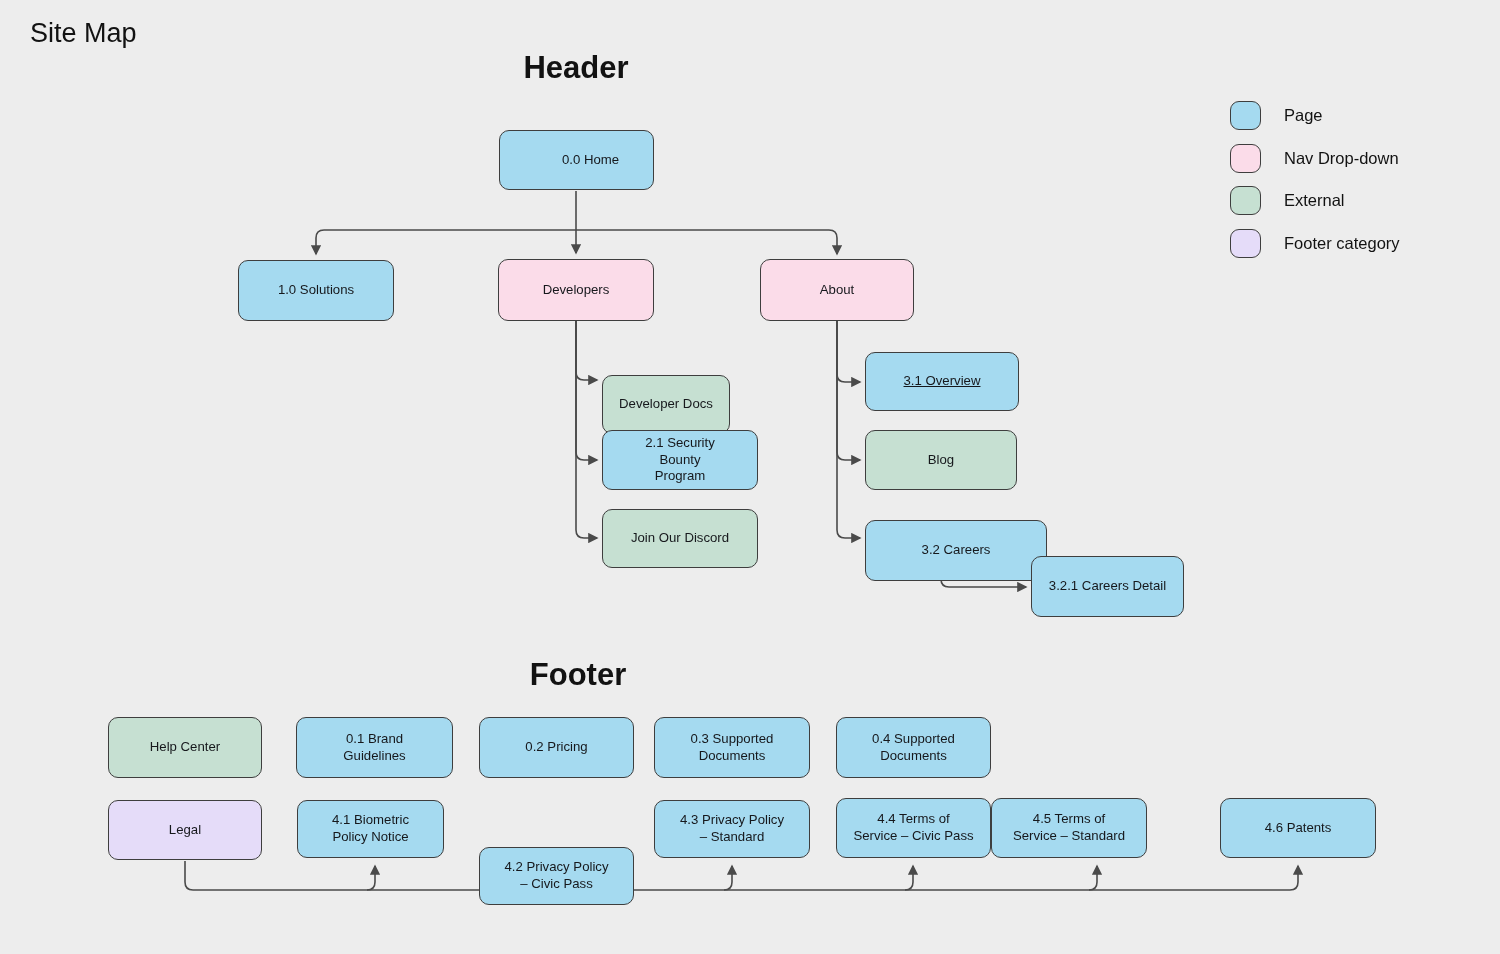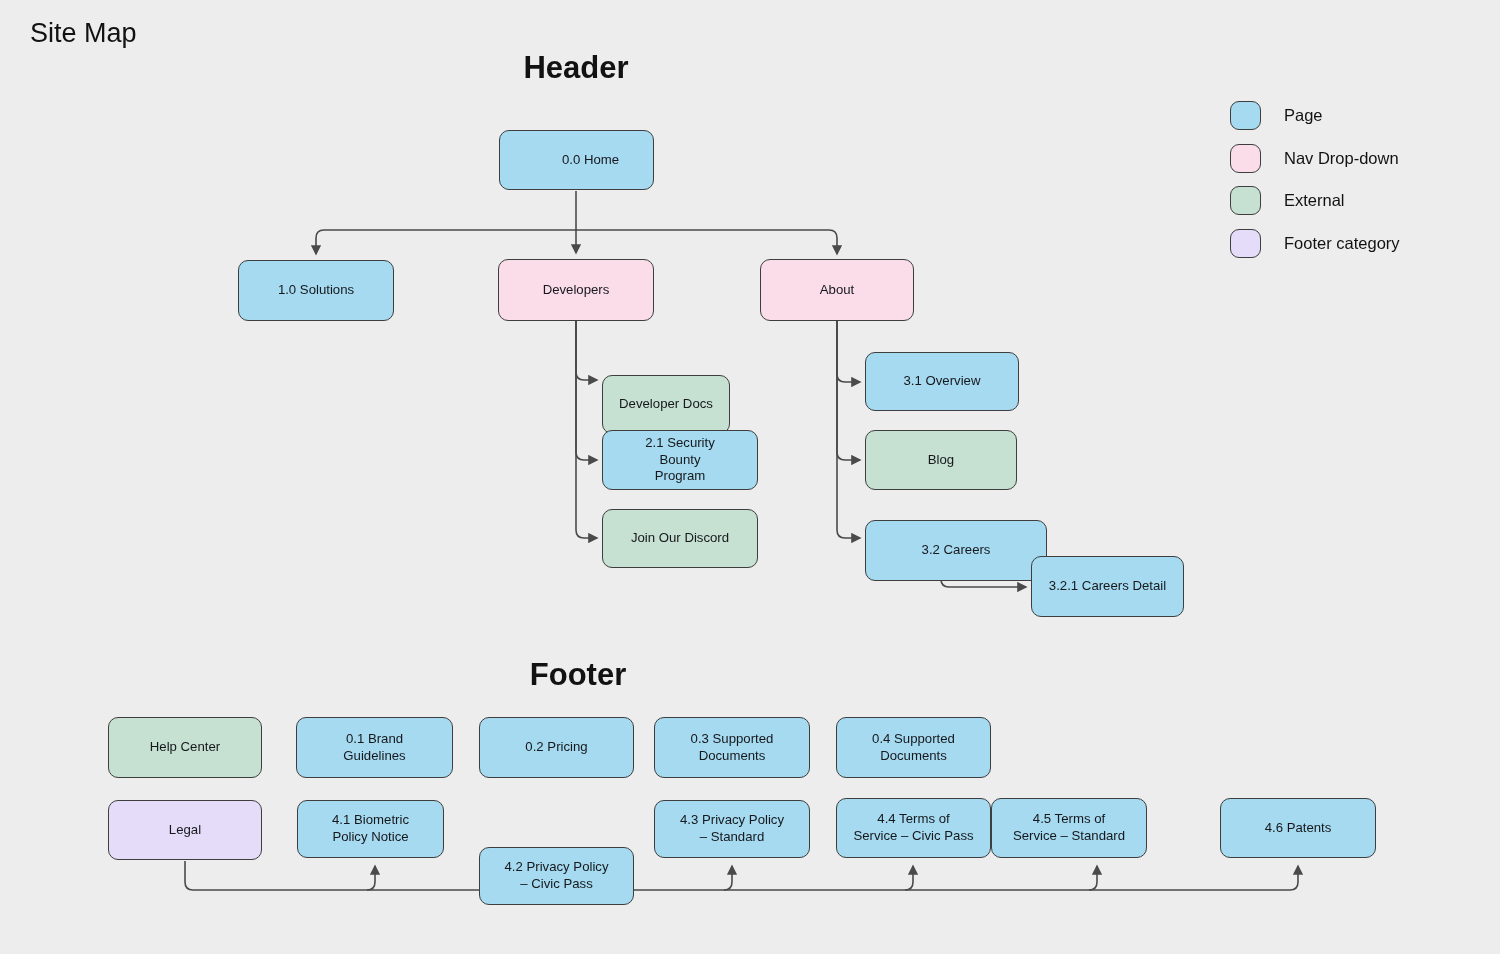--- a/index.html
+++ b/index.html
@@ -112,21 +112,21 @@
 
   <div class="node page" style="left:499px;top:130px;width:155px;height:60px;padding-left:36px;">0.0 Home</div>
   <div class="node page" style="left:238px;top:260px;width:156px;height:61px;">1.0 Solutions</div>
   <div class="node nav" style="left:498px;top:259px;width:156px;height:62px;">Developers</div>
   <div class="node nav" style="left:760px;top:259px;width:154px;height:62px;">About</div>
   <div class="node external" style="left:602px;top:351px;width:128px;height:59px;margin-top:24px;">Developer Docs</div>
   <div class="node page" style="left:602px;top:430px;width:156px;height:60px;">2.1 Security
 Bounty
 Program</div>
   <div class="node external" style="left:602px;top:509px;width:156px;height:59px;">Join Our Discord</div>
-  <div class="node page" style="left:865px;top:352px;width:154px;height:59px;">3.1 Overview</div>
+  <div class="node page" style="left:865px;top:352px;width:154px;height:59px;text-decoration:underline;">3.1 Overview</div>
   <div class="node external" style="left:865px;top:430px;width:152px;height:60px;">Blog</div>
   <div class="node page" style="left:865px;top:520px;width:182px;height:61px;">3.2 Careers</div>
   <div class="node page" style="left:1031px;top:556px;width:153px;height:61px;">3.2.1 Careers Detail</div>
 
   <div class="node external" style="left:108px;top:717px;width:154px;height:61px;">Help Center</div>
   <div class="node page" style="left:296px;top:717px;width:157px;height:61px;">0.1 Brand
 Guidelines</div>
   <div class="node page" style="left:479px;top:717px;width:155px;height:61px;">0.2 Pricing</div>
   <div class="node page" style="left:654px;top:717px;width:156px;height:61px;">0.3 Supported
 Documents</div>

